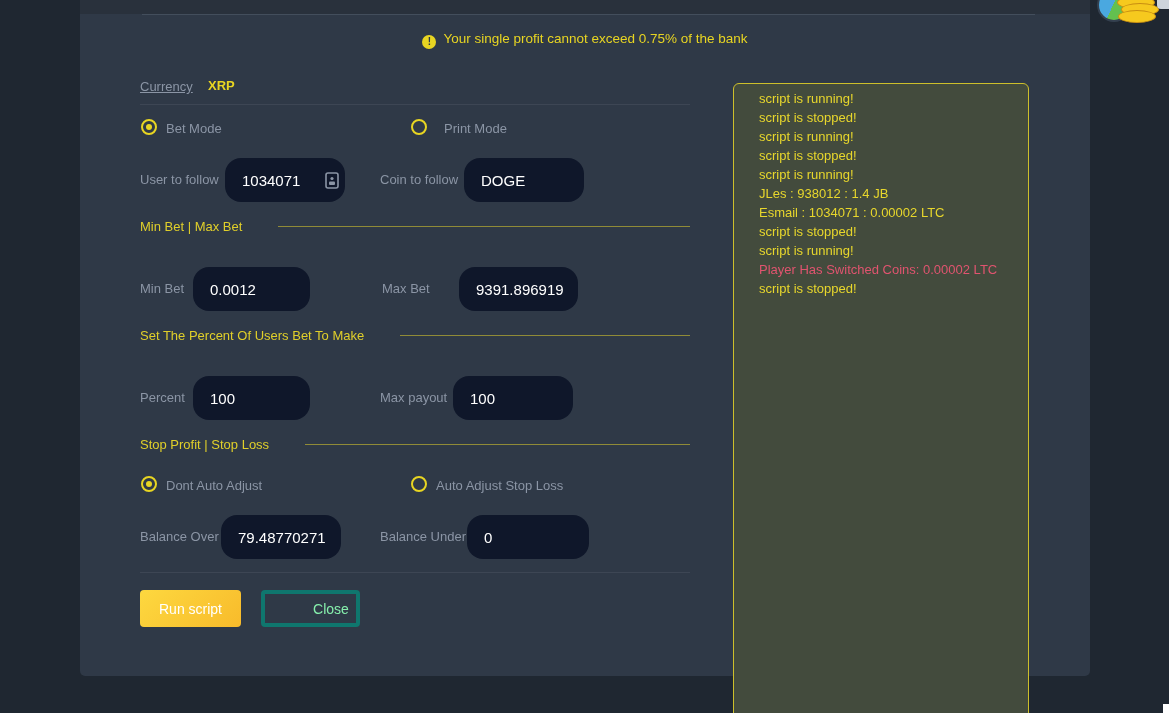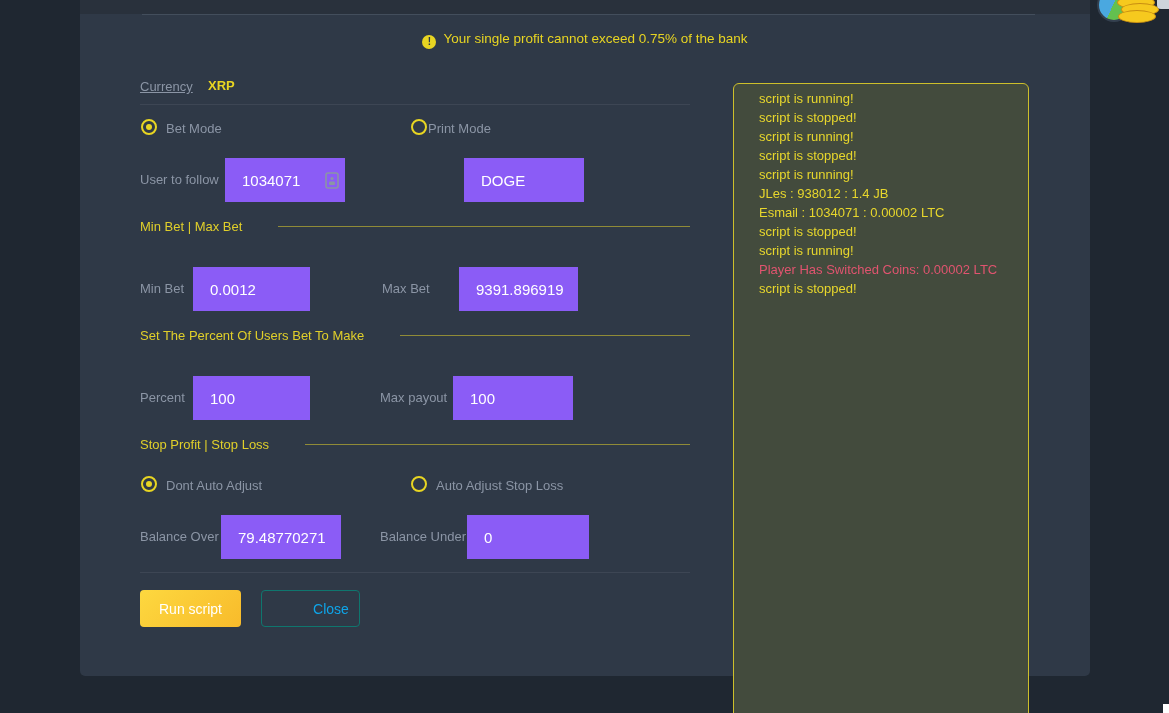--- a/index.html
+++ b/index.html
@@ -22,33 +22,33 @@
   .hdivider { position:absolute; left:60px; width:550px; height:1px; background:#3d4654; }
 
   .currency-label { position:absolute; left:60px; top:79px; font-size:13px; color:#8b95a5;text-decoration:underline; }
   .currency-value { position:absolute; left:128px; top:78px; font-size:13px; color:#e8d522; font-weight:bold; }
 
   .radio { position:absolute; width:16px; height:16px; border:2px solid #e8d522; border-radius:50%; }
   .radio.checked::after { content:''; position:absolute; left:3px; top:3px; width:6px; height:6px;
             border-radius:50%; background:#e8d522; }
   .radio-label { position:absolute; font-size:13px; color:#8b95a5; }
 
-  .tbox { position:absolute; height:44px; background:#8b5cf6; border:none; border-radius:0;
+  .tbox { position:absolute; height:44px; background:#0f172a; border:none; border-radius:16px;
           color:#ffffff; font-size:15px; font-weight:500; padding:0 14px 0 17px;
           font-family:"Liberation Sans", sans-serif; outline:none; }
   .input-icon { position:absolute; pointer-events:none; }
 
   .section { position:absolute; left:60px; width:550px; display:flex; align-items:center;
              color:#e0cf2a; font-size:13px;gap:24px; }
   .section .sline { flex:1; height:1px; background:rgba(224,207,42,.55); margin-left:12px; }
 
   .btn { position:absolute; height:37px; border-radius:4px; font-size:14px; cursor:pointer;
          font-family:"Liberation Sans", sans-serif; }
   .btn-run { background:linear-gradient(135deg,#fdd83f 0%,#f8bb2b 100%); color:#ffffff; border:none; }
-  .btn-close { background:transparent; color:#0ea5e9; border:1px solid #0f766e;padding-left:41px; }
+  .btn-close { background:transparent; color:#86efac; border:4px solid #0f766e;padding-left:41px; }
 
   .logpanel { position:absolute; left:653px; top:83px; width:296px; height:656px;
               background:#434b3d; border:1px solid #cdbf2b; border-radius:6px;
               padding:5px 25px; overflow:hidden; }
   .log-line { color:#e8d72c; font-size:13px; line-height:19px; white-space:nowrap; }
   .log-line.error { color:#e0546f; }
 
   
   .deco-globe { position:absolute; left:1097px; top:-12px; width:34px; height:34px; border-radius:50%;
       background:linear-gradient(115deg,#4aa8e0 48%,#63c04f 48%); border:2px solid #34404f; }
@@ -70,29 +70,30 @@
       <span class="winfo">!</span><span>Your single profit cannot exceed 0.75% of the bank</span>
     </div>
 
     <div class="currency-label">Currency</div>
     <div class="currency-value">XRP</div>
     <div class="hdivider" style="top:104px;"></div>
 
     <div class="radio checked" style="left:61px; top:119px;"></div>
     <div class="radio-label" style="left:86px; top:121px;">Bet Mode</div>
     <div class="radio" style="left:331px; top:119px;"></div>
-    <div class="radio-label" style="left:348px; top:121px;">Print Mode</div>
+    <div class="radio-label" style="left:364px; top:121px;">Print Mode</div>
 
     <div class="row-label" style="left:60px; top:158px;">User to follow</div>
     <input class="tbox" style="left: 145px; top: 158px; width: 120px;" readonly="" value="1034071">
     <svg class="input-icon" style="left:245px; top:172px;" width="14" height="17" viewBox="0 0 14 17">
       <rect x="1" y="1" width="12" height="15" rx="2" fill="none" stroke="#8b95a5" stroke-width="1.6"></rect>
       <circle cx="7" cy="6.5" r="1.6" fill="#8b95a5"></circle>
       <rect x="4" y="9.5" width="6" height="3.5" rx="1" fill="#8b95a5"></rect>
     </svg>
+    <div class="row-label" style="left:300px; top:158px;">Coin to follow</div>
     <input class="tbox" style="left: 384px; top: 158px; width: 120px;" readonly="" value="DOGE">
 
     <div class="section" style="top:219px;">
       <span>Min Bet | Max Bet</span>
       <span class="sline"></span>
     </div>
 
     <div class="row-label" style="left:60px; top:267px;">Min Bet</div>
     <input class="tbox" style="left: 113px; top: 267px; width: 117px;" readonly="" value="0.0012">
     <div class="row-label" style="left:302px; top:267px;">Max Bet</div>

